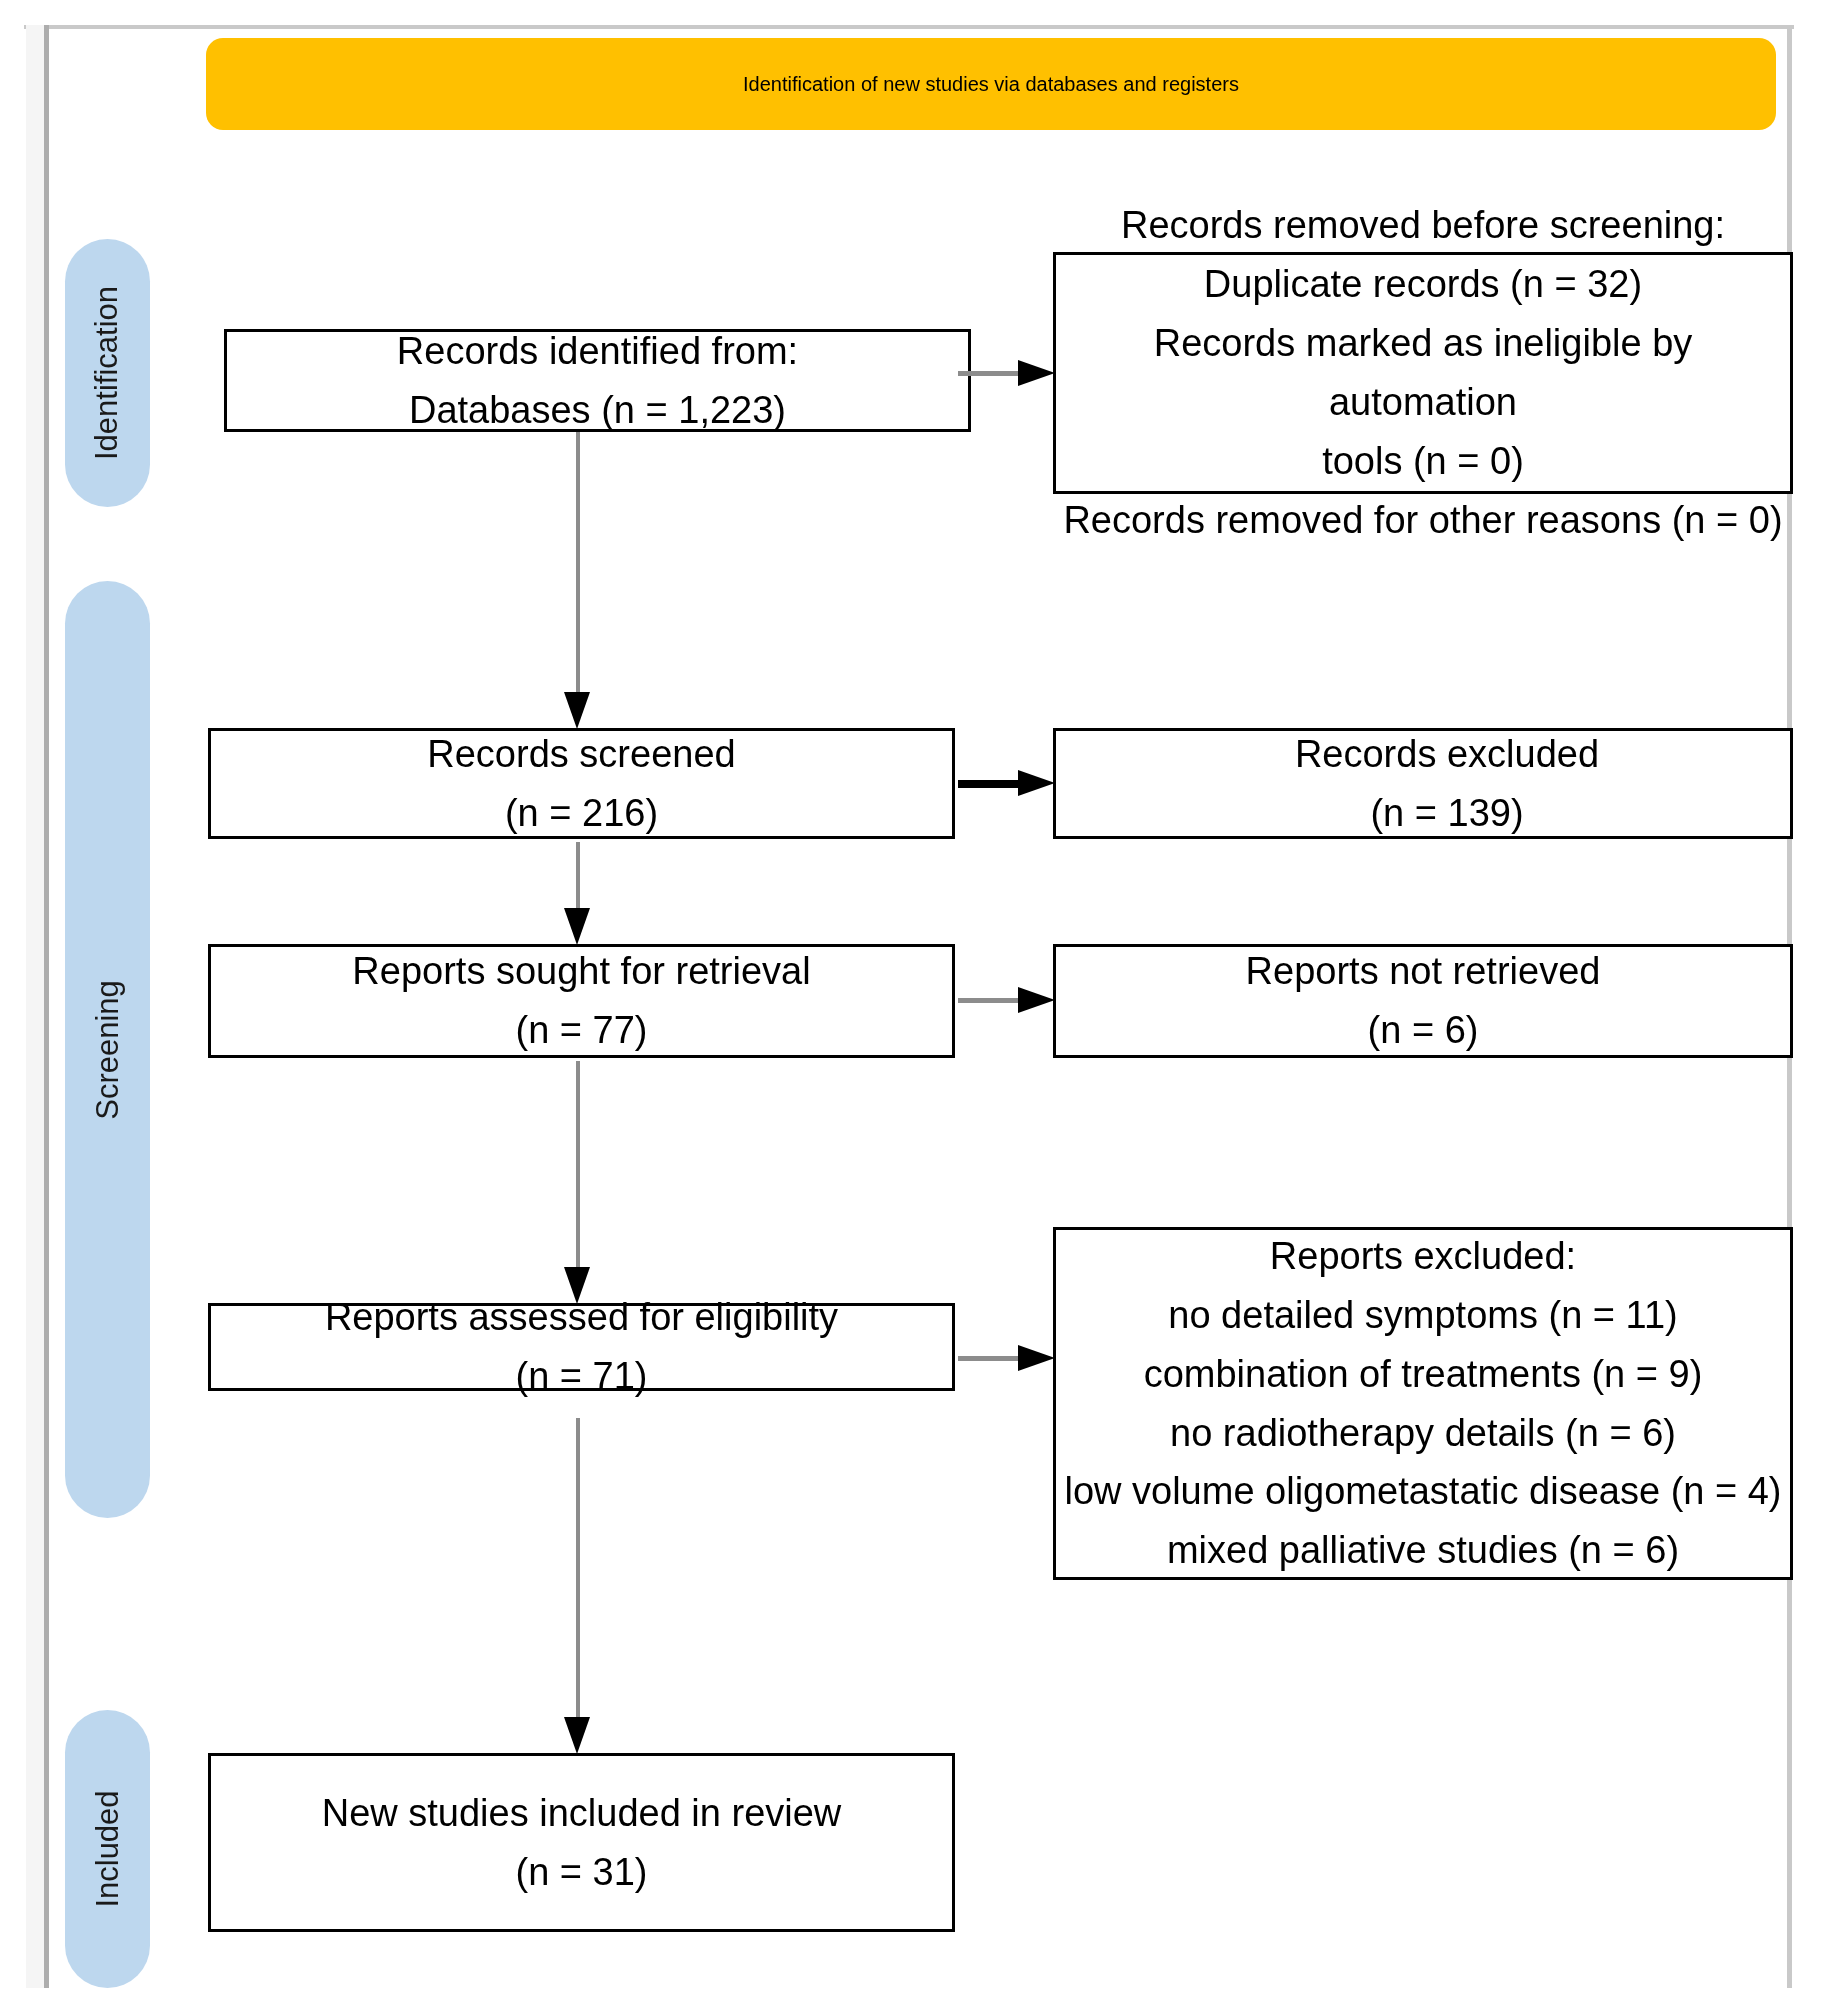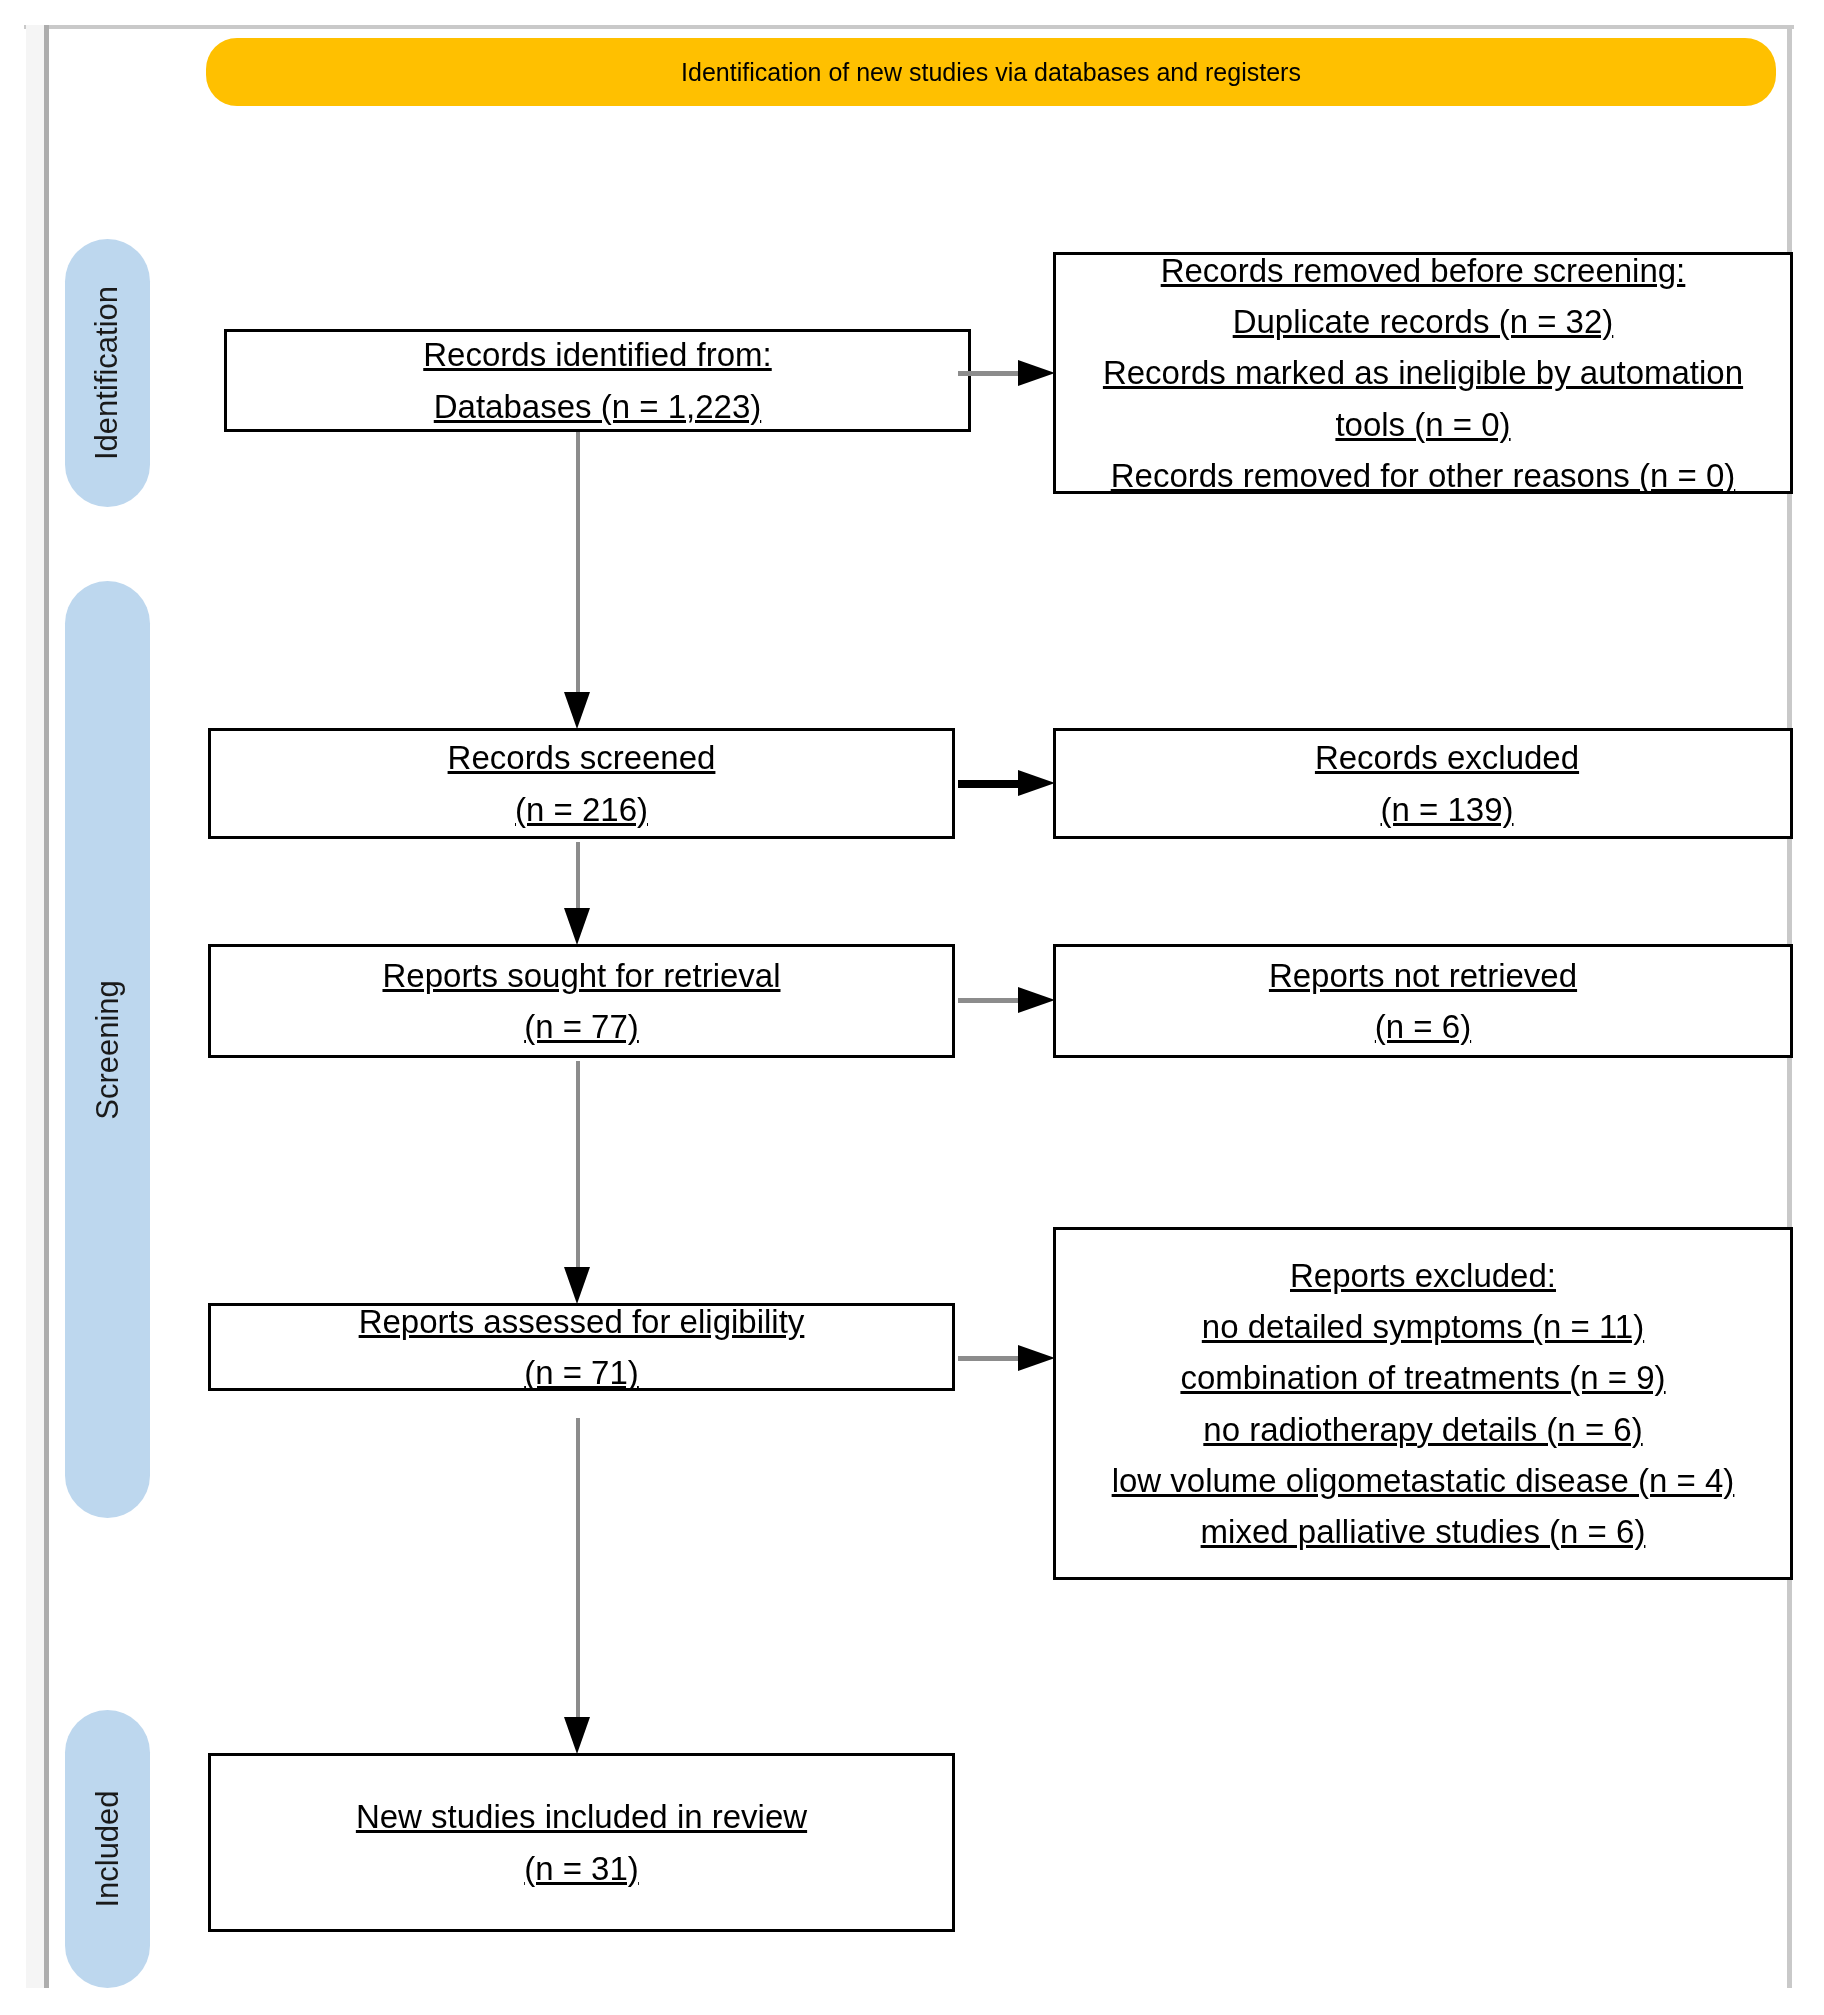--- a/index.html
+++ b/index.html
@@ -9,45 +9,45 @@
     background:#ffffff;
     font-family:"Liberation Sans", sans-serif;
     color:#000;
     overflow:hidden;
   }
   .frame-line{position:absolute;background:var(--frame-grey,#C9C9C9);}
   .frame-strip{position:absolute;background:#F5F5F5;}
   .frame-inner{position:absolute;background:#ADADAD;}
 
   .banner{
-    position:absolute;left:206px;top:38px;width:1570px;height:68px;
+    position:absolute;left:206px;top:38px;width:1570px;height:92px;
     background:var(--banner-bg,#FFC000);
-    border-radius:31px;
+    border-radius:17px;
     display:flex;align-items:center;justify-content:center;
-    font-size:25px;color:#000;
+    font-size:20px;color:#000;
   }
   .pill{
     position:absolute;left:65px;width:85px;
     background:var(--stage-bg,#BDD7EE);
     border-radius:43px;
     display:flex;align-items:center;justify-content:center;
   }
   .pill span{
     transform:rotate(-90deg);
     white-space:nowrap;
     font-size:31px;color:#1a1a1a;
   }
   .box{
     position:absolute;
     box-sizing:border-box;
     background:#ffffff;
     border:3.3px solid var(--box-border,#000000);
     display:flex;align-items:center;justify-content:center;
     text-align:center;
-    font-size:33px;line-height:1.55;color:#000;text-decoration:underline;
+    font-size:38px;line-height:1.55;color:#000;
   }
   .box .lines{width:100%;}
   .col1{left:208px;width:747px;}
   .col2{left:1053px;width:740px;}
 
   .vline{position:absolute;width:3.9px;background:var(--connector-grey,#8C8C8C);}
   .hline{position:absolute;height:4.6px;background:var(--connector-grey,#8C8C8C);}
   .hline.black{background:var(--connector-black,#000);height:7.8px;}
   .head-down{
     position:absolute;width:0;height:0;

